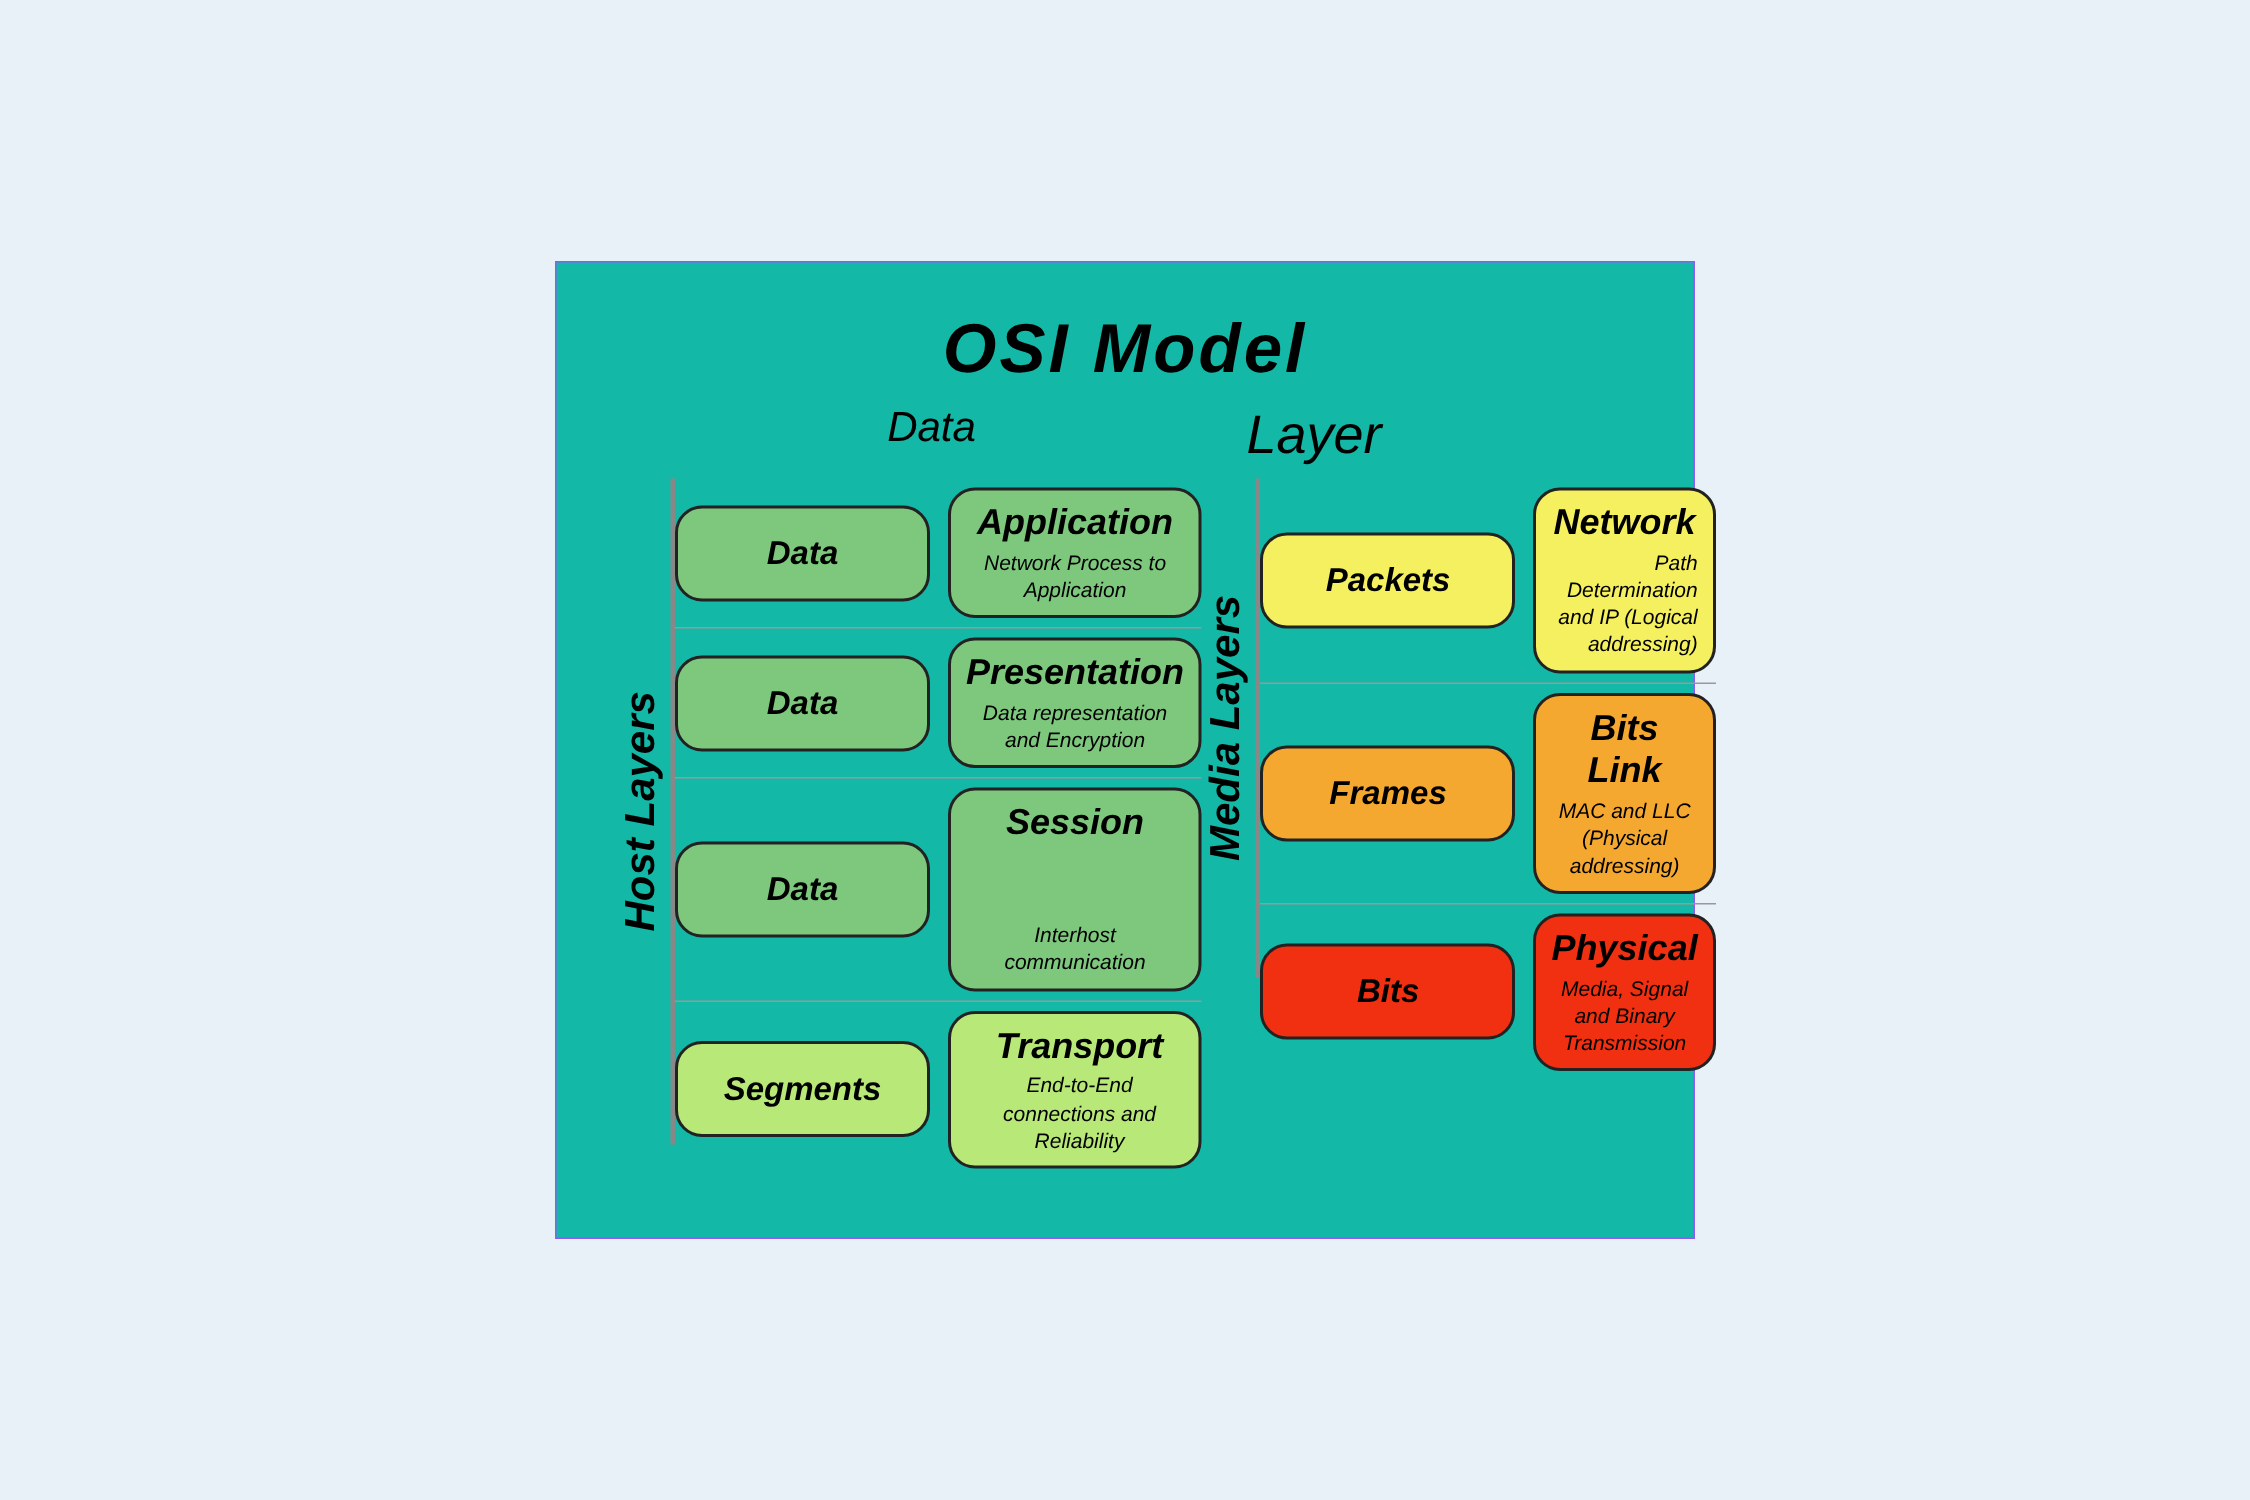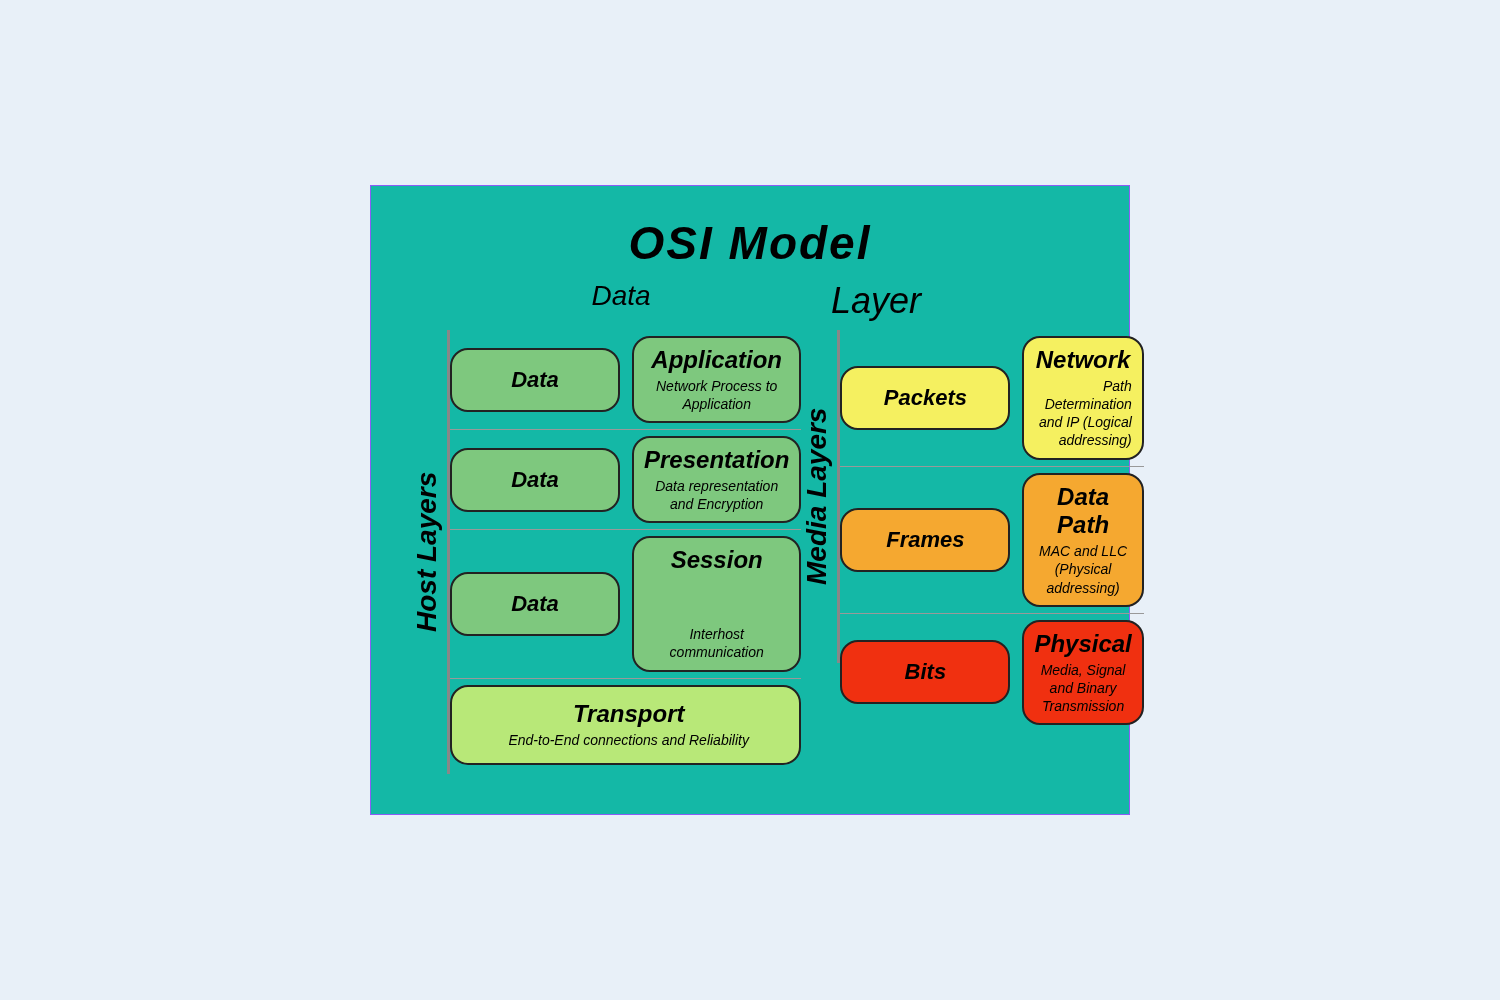--- a/index.html
+++ b/index.html
@@ -185,20 +185,21 @@
           </div>
         </div>
         <div class="layer-row">
           <div class="data-pill" style="background: rgb(126, 200, 126);">Data</div>
           <div class="layer-pill" style="background: rgb(126, 200, 126); gap: 48px;">
             <div class="layer-name">Session</div>
             <div class="layer-desc">Interhost communication</div>
           </div>
         </div>
         <div class="layer-row">
+          <div class="data-pill" style="background: rgb(184, 232, 120);">Segments</div>
           <div class="layer-pill" style="background: rgb(184, 232, 120); padding-left: 16px;">
             <div class="layer-name">Transport</div>
             <div class="layer-desc">End-to-End connections
 and Reliability</div>
           </div>
         </div>
       </div>
       <div class="group-label-col">
         <div class="group-label media">Media Layers</div>
       </div>
@@ -207,21 +208,21 @@
           <div class="data-pill" style="background: rgb(245, 240, 96);">Packets</div>
           <div class="layer-pill" style="background: rgb(245, 240, 96); text-align: right;">
             <div class="layer-name">Network</div>
             <div class="layer-desc">Path Determination
 and IP (Logical addressing)</div>
           </div>
         </div>
         <div class="layer-row">
           <div class="data-pill" style="background: rgb(245, 168, 48);">Frames</div>
           <div class="layer-pill" style="background: rgb(245, 168, 48);">
-            <div class="layer-name">Data Path</div>
+            <div class="layer-name">Bits Link</div>
             <div class="layer-desc">MAC and LLC
 (Physical addressing)</div>
           </div>
         </div>
         <div class="layer-row">
           <div class="data-pill" style="background: rgb(240, 48, 16);">Bits</div>
           <div class="layer-pill" style="background: rgb(240, 48, 16);">
             <div class="layer-name">Physical</div>
             <div class="layer-desc">Media, Signal and
 Binary Transmission</div>

